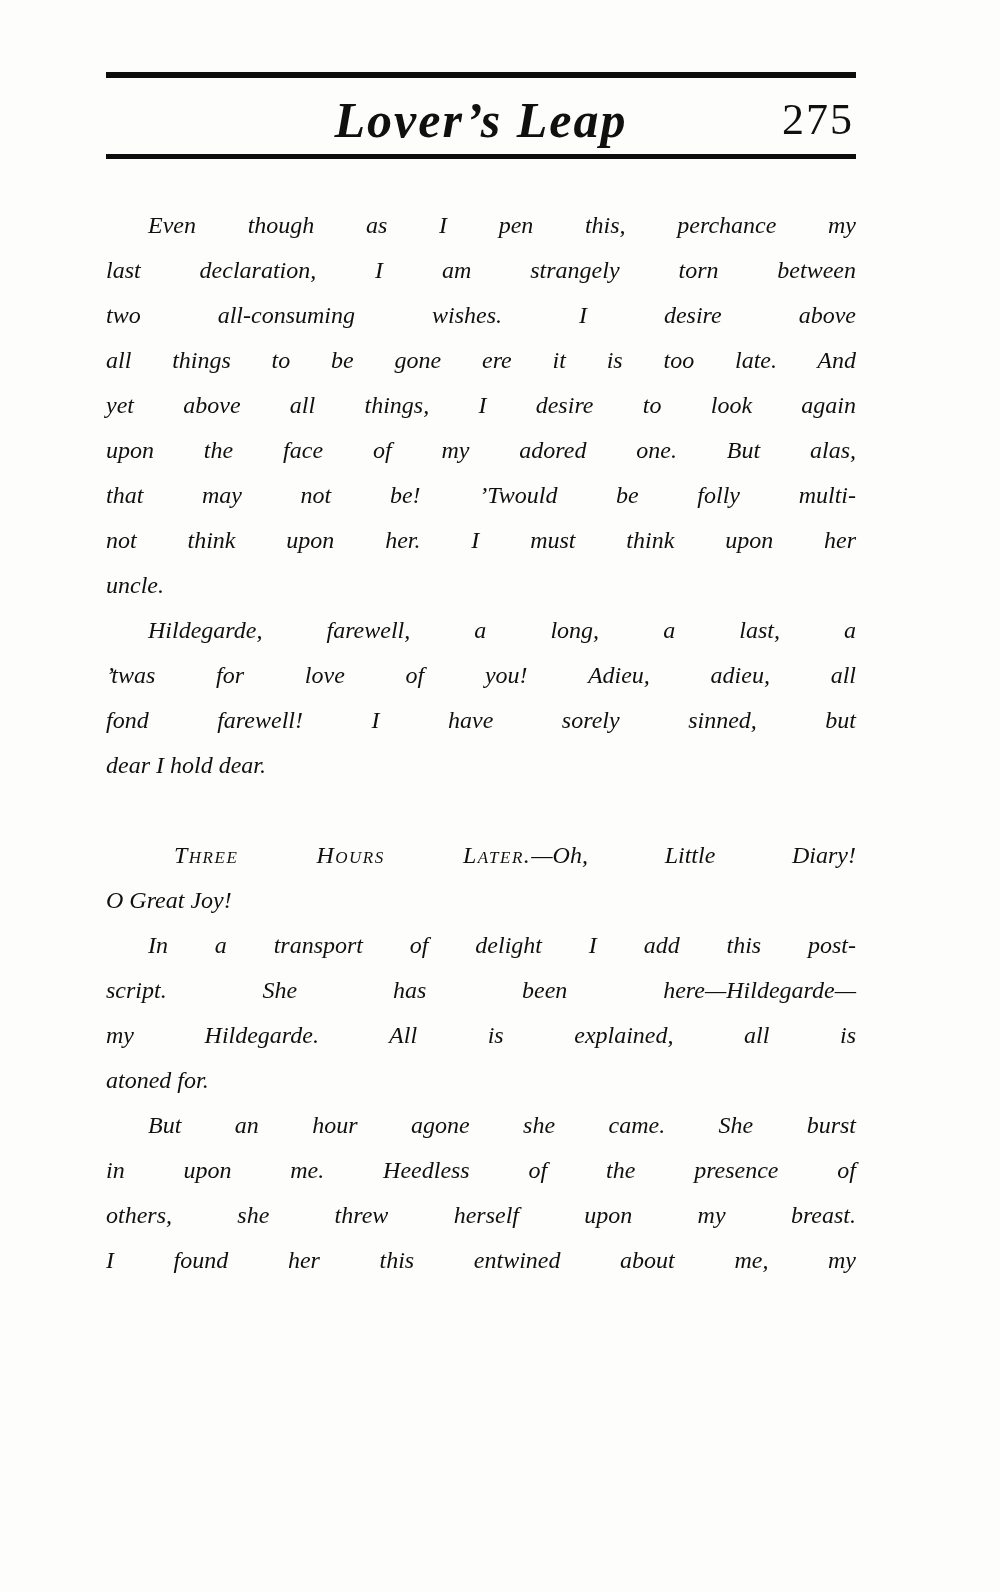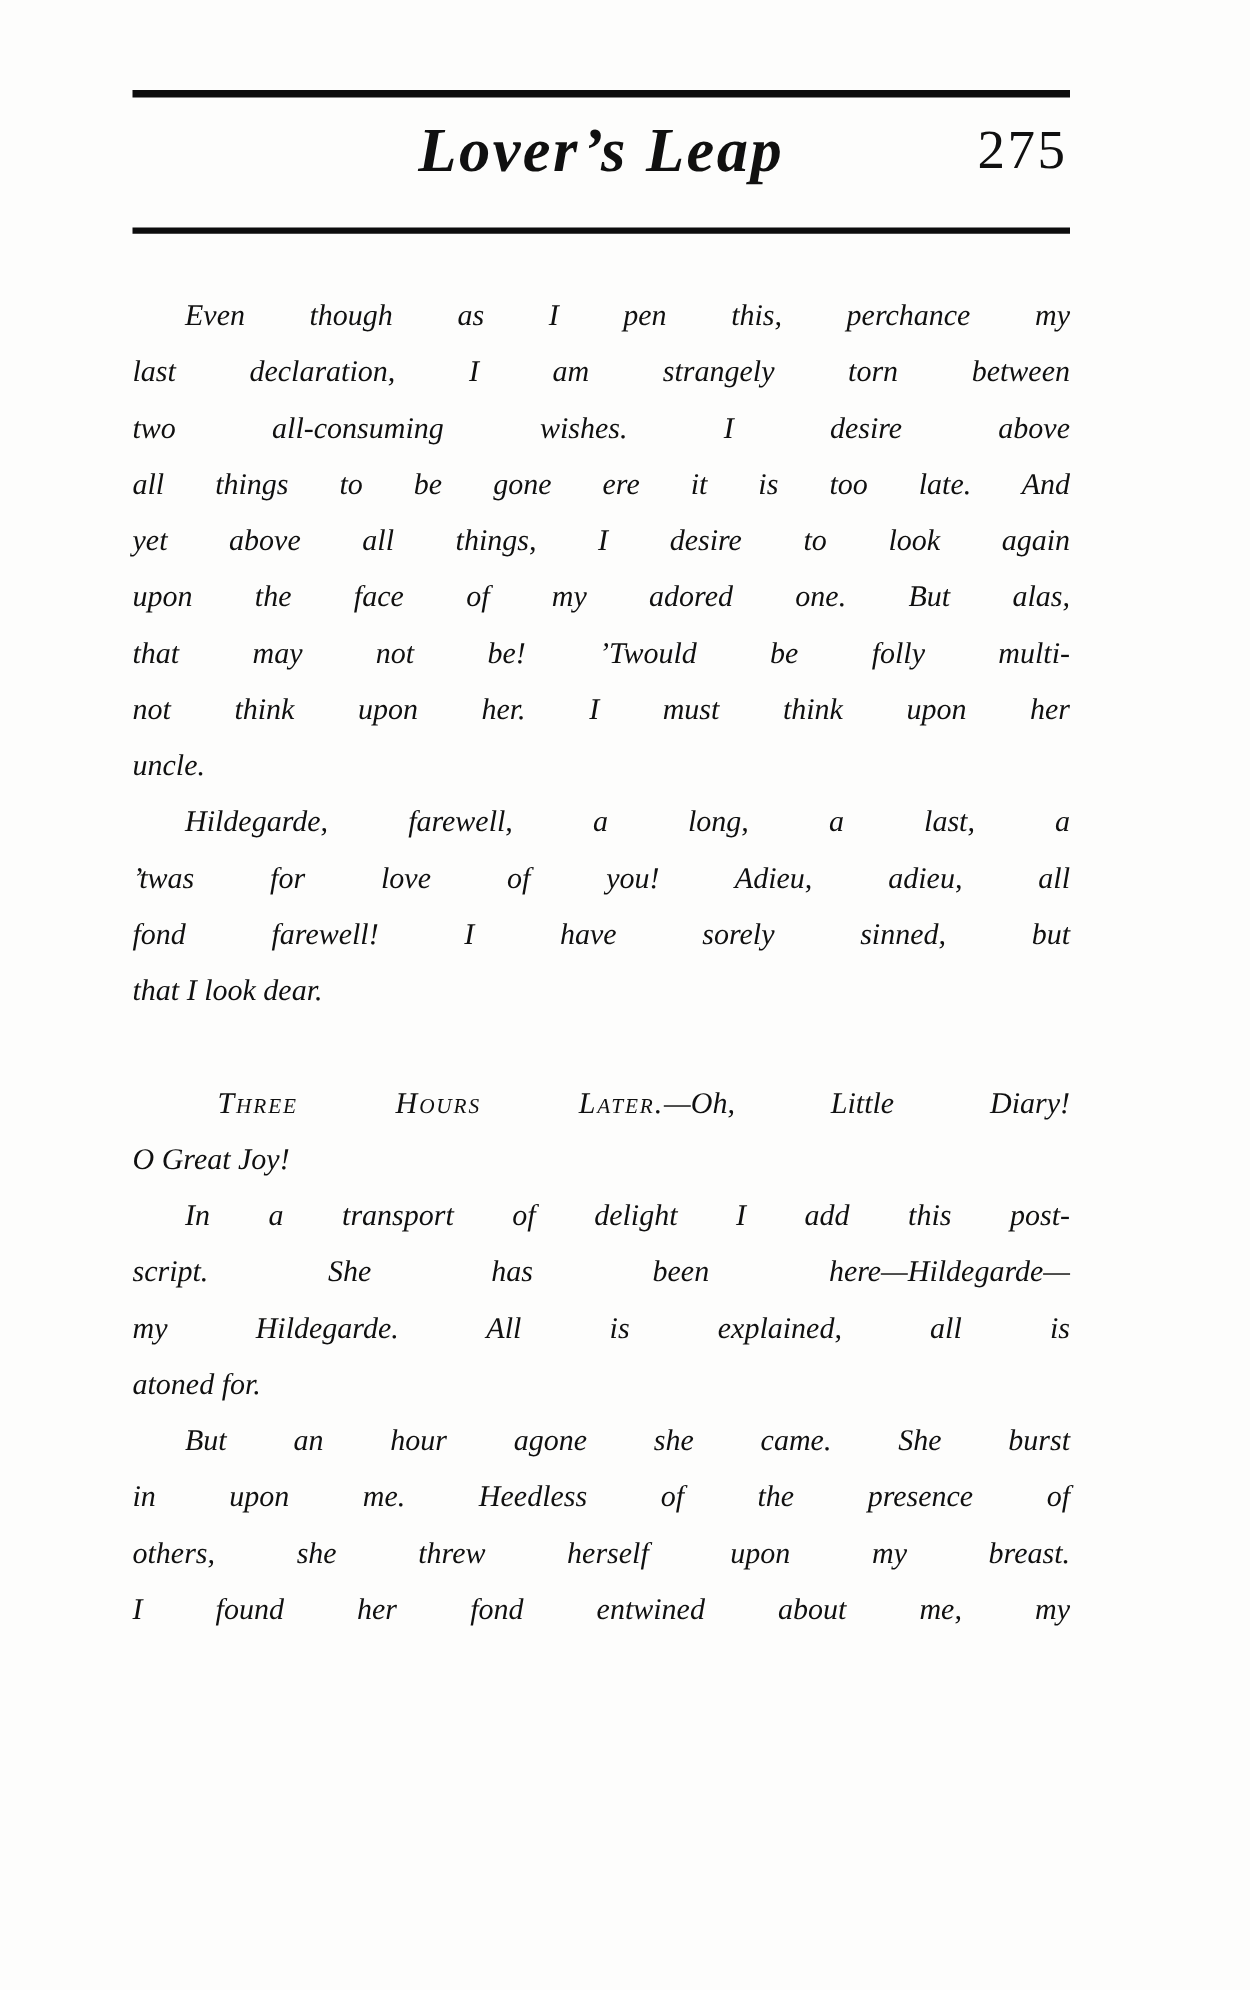--- a/index.html
+++ b/index.html
@@ -17,21 +17,21 @@
     position: absolute;
     left: 106px;
     top: 0;
     width: 750px;
   }
   .rule { background: #0d0d0d; }
   .rule-top { margin-top: 72px; height: 6px; }
   .rule-bottom { height: 5px; }
   .header {
     position: relative;
-    height: 104px;
+    height: 76px;
   }
   .header-title {
     position: absolute;
     left: 0; right: 0;
     text-align: center;
     font-style: italic;
     font-weight: bold;
     font-size: 50px;
     line-height: 84px;
     letter-spacing: 2px;
@@ -84,21 +84,21 @@
         <div class="line">upon the face of my adored one. But alas,</div>
         <div class="line">that may not be! ’Twould be folly multi-</div>
         <div class="line">not think upon her. I must think upon her</div>
         <div class="line last">uncle.</div>
       </div>
 
       <div class="para">
         <div class="line first">Hildegarde, farewell, a long, a last, a</div>
         <div class="line">’twas for love of you! Adieu, adieu, all</div>
         <div class="line">fond farewell! I have sorely sinned, but</div>
-        <div class="line last">that I look dear.</div>
+        <div class="line last">dear I hold dear.</div>
       </div>
 
       <div class="section-gap"></div>
 
       <div class="para">
         <div class="line first">
           <span class="smallcaps">Three Hours Later.</span><span>—Oh, Little Diary!</span>
         </div>
         <div class="line last">O Great Joy!</div>
       </div>
@@ -107,18 +107,18 @@
         <div class="line first">In a transport of delight I add this post-</div>
         <div class="line">script. She has been here—Hildegarde—</div>
         <div class="line">my Hildegarde. All is explained, all is</div>
         <div class="line last">atoned for.</div>
       </div>
 
       <div class="para">
         <div class="line first">But an hour agone she came. She burst</div>
         <div class="line">in upon me. Heedless of the presence of</div>
         <div class="line">others, she threw herself upon my breast.</div>
-        <div class="line">I found her fond entwined about me, my</div>
+        <div class="line">I found her this entwined about me, my</div>
       </div>
 
     </div>
   </div>
 </div>
 
 </body></html>

